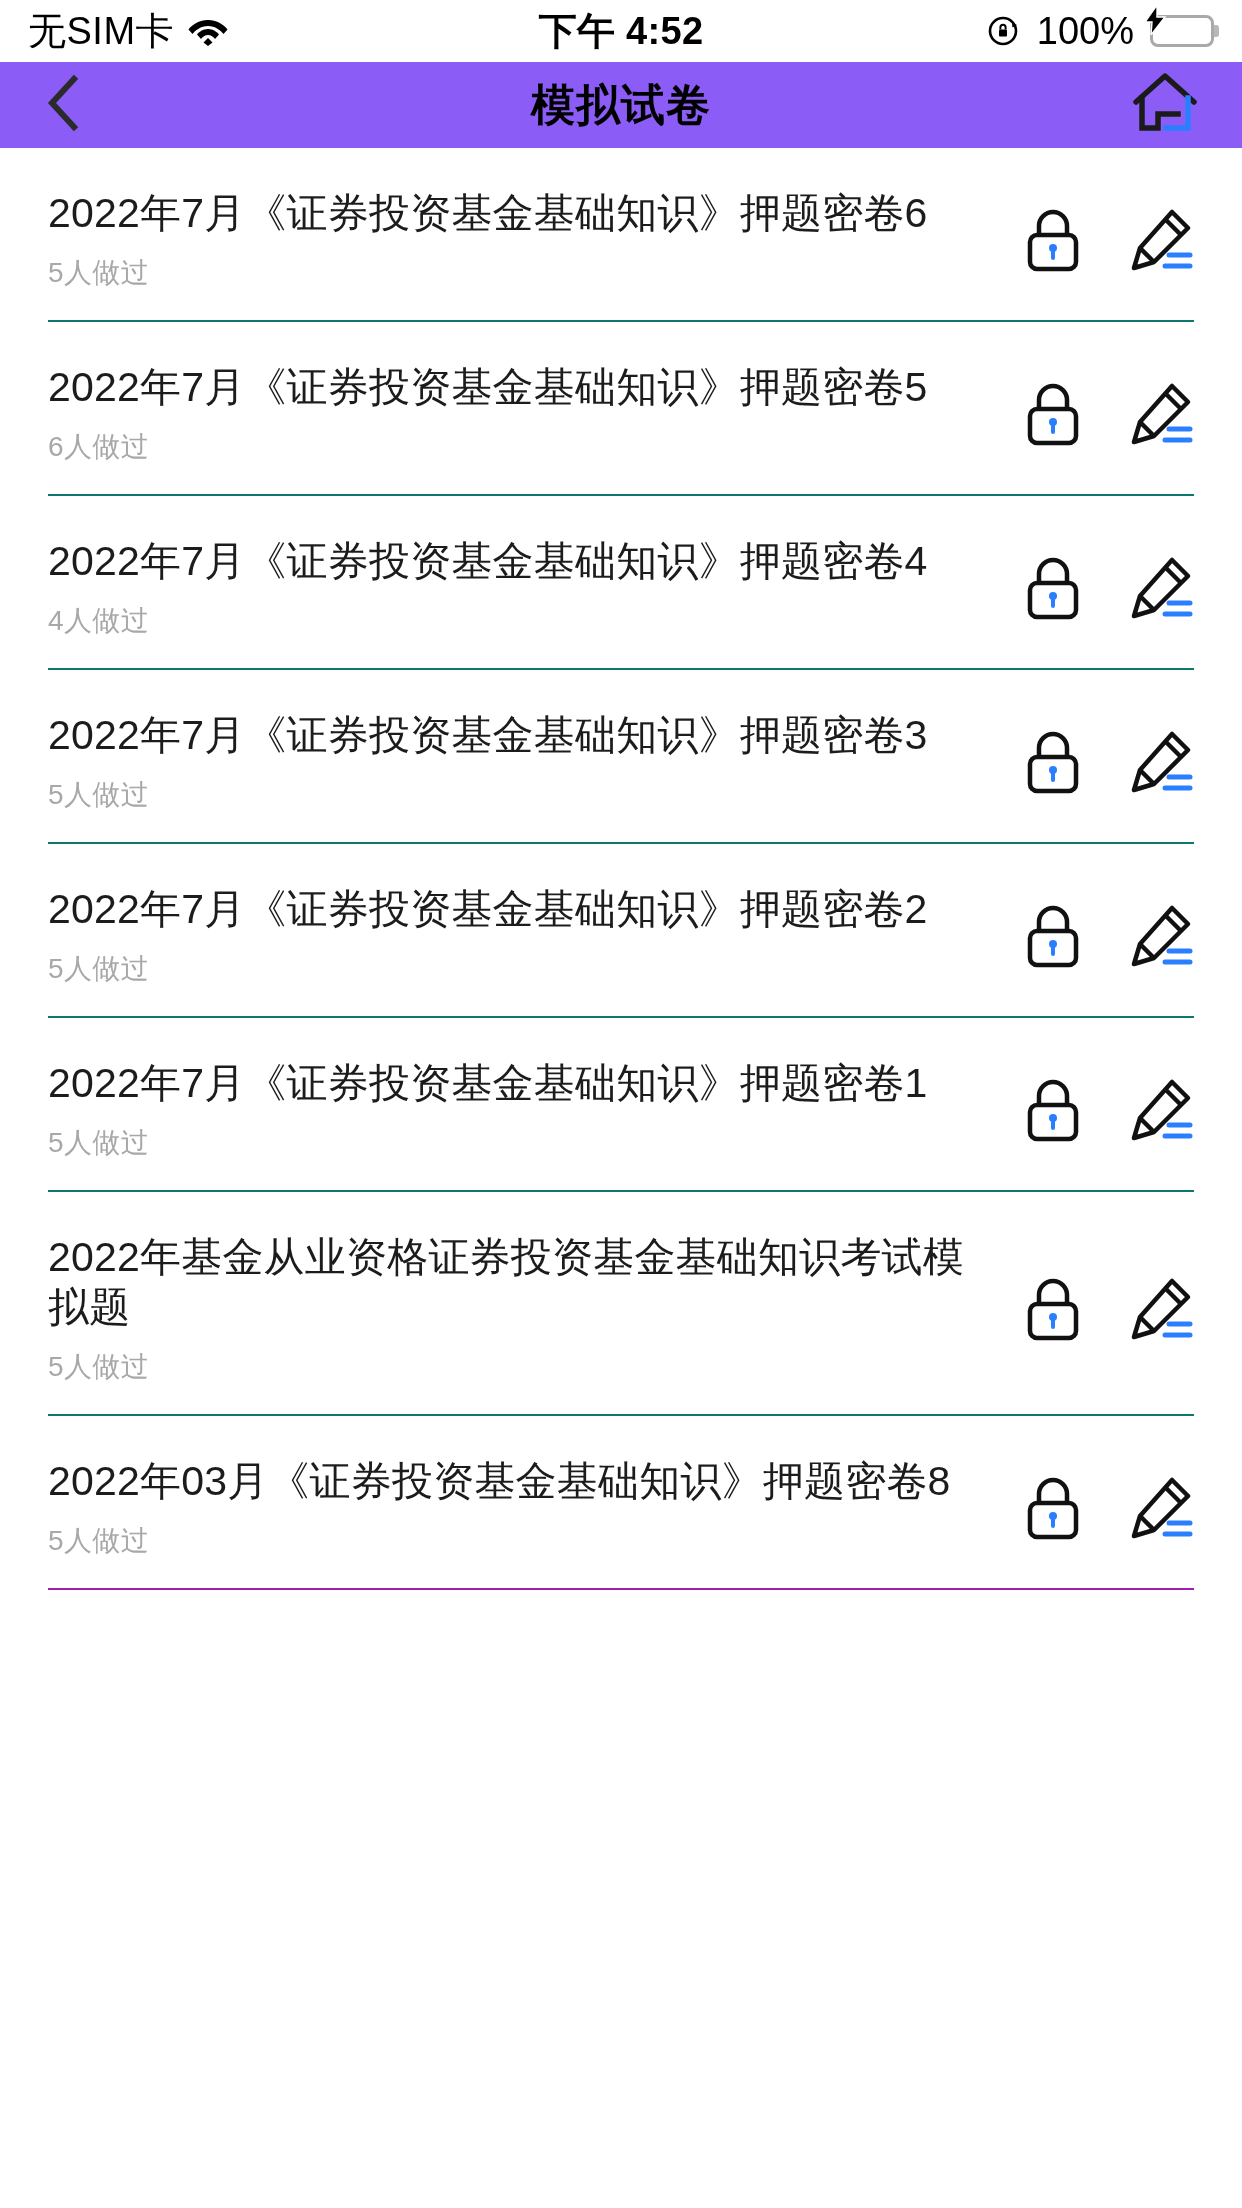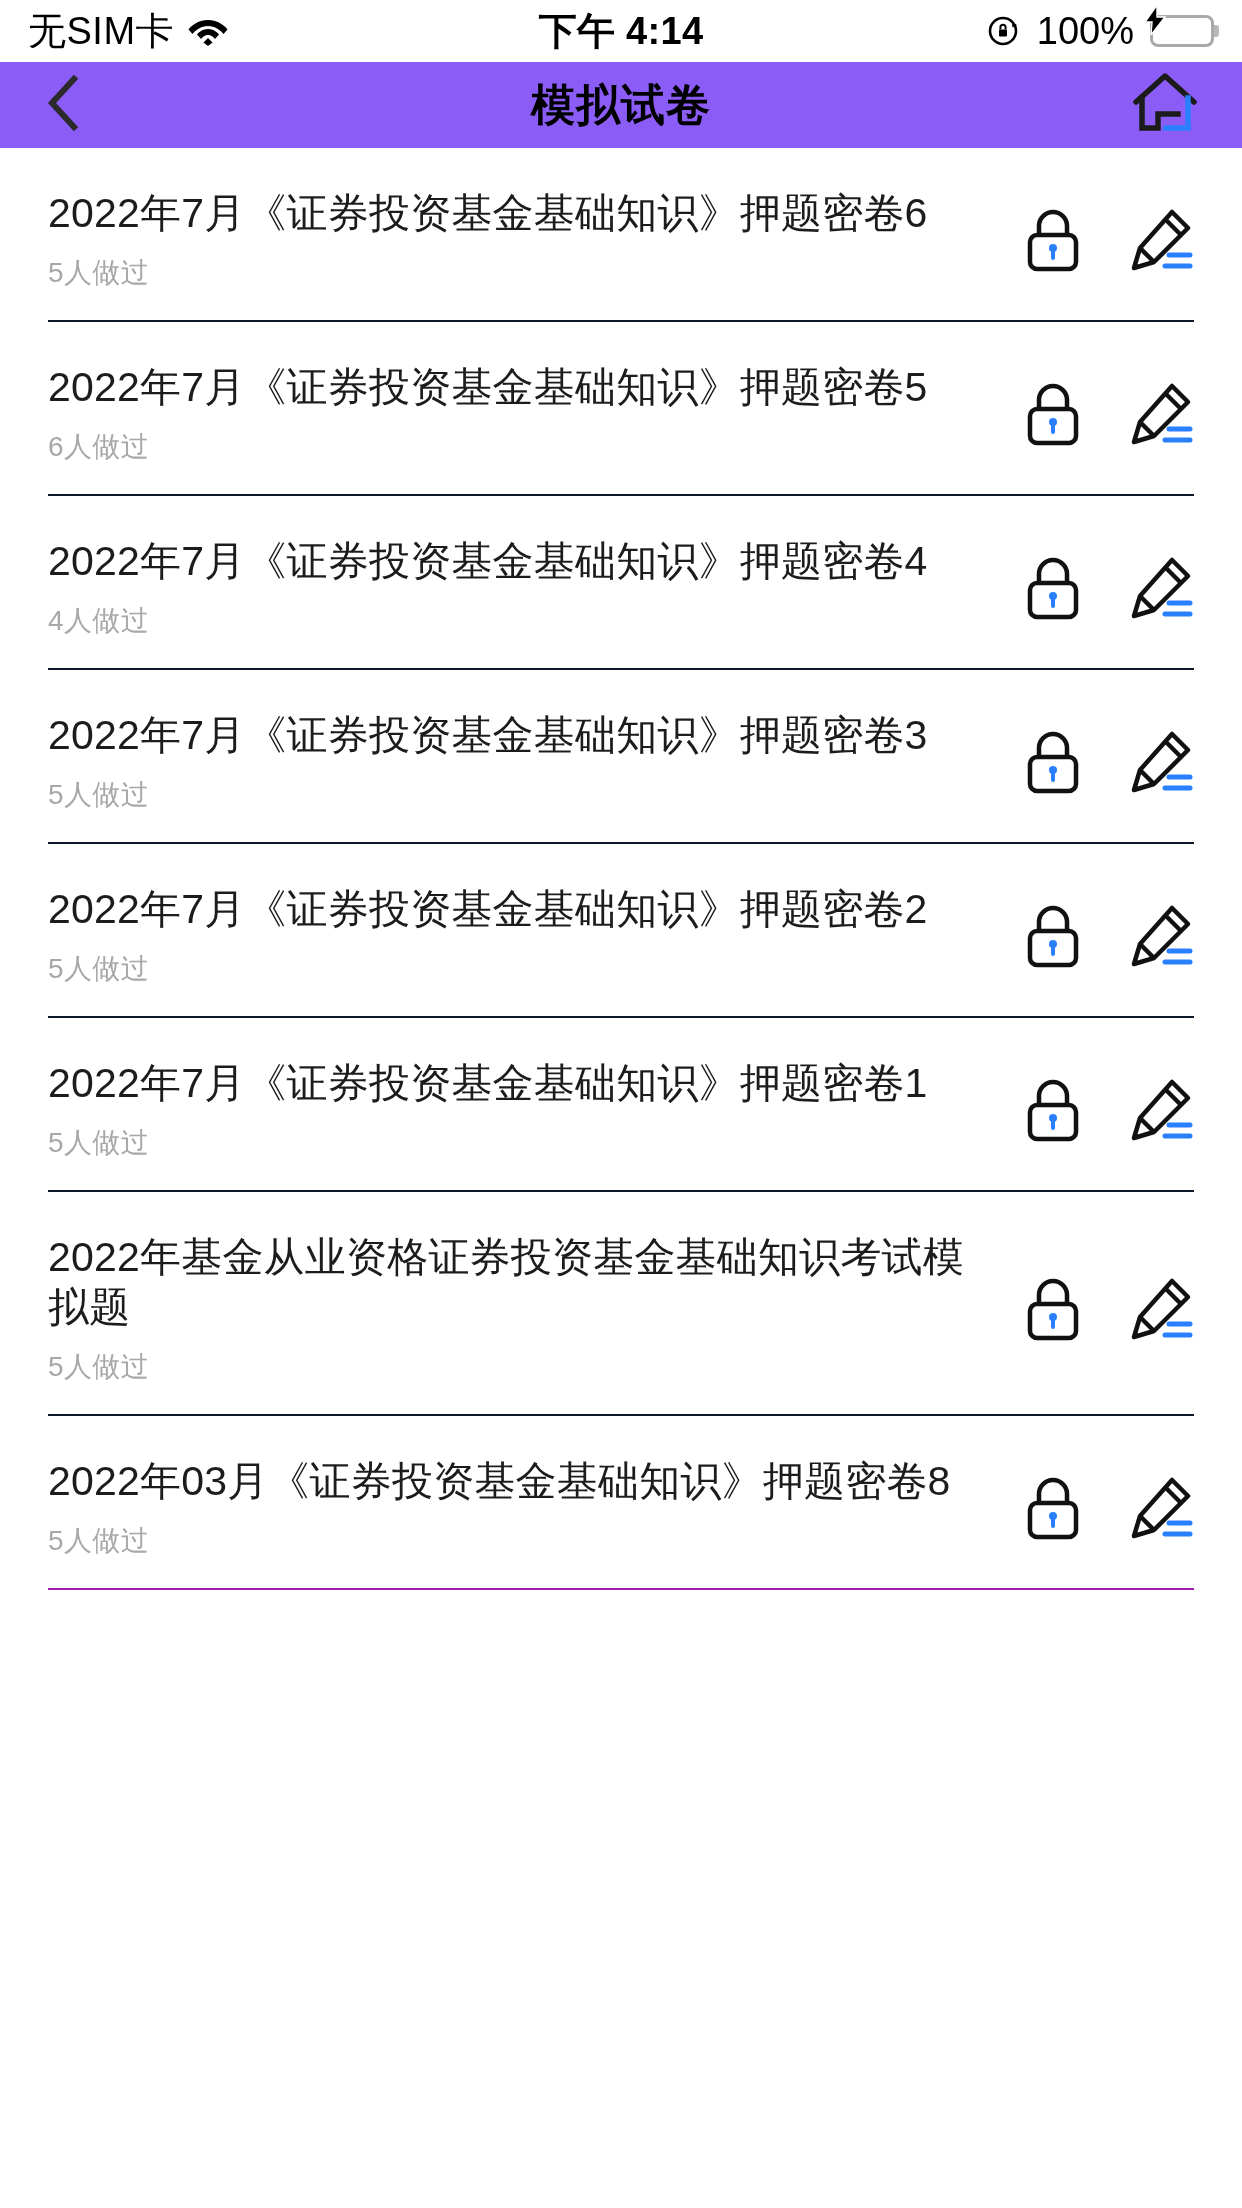--- a/index.html
+++ b/index.html
@@ -62,21 +62,21 @@
     display:flex; align-items:center; justify-content:center;
     pointer-events:none;
   }
   .nav-title { font-size:44px; font-weight:700; color:#000; letter-spacing:1px; }
   .nav-home { margin-left:auto; width:66px; height:62px; display:flex; align-items:center; justify-content:flex-end; cursor:pointer; }
 
   
   .paper-list { padding:0 48px; }
   .paper-row {
     display:flex; align-items:flex-start;
-    border-bottom:2px solid #0f172a;
+    border-bottom:2px solid #0f766e;
     padding:40px 0 28px 0;
     min-height:168px;
   }
   .paper-row:last-child { border-bottom:2px solid #a21caf; }
   .paper-main { flex:1; min-width:0; padding-right:30px; }
   .paper-title {
     font-size:41px; line-height:1.22; color:#1c1c1c;
     font-weight:400; letter-spacing:.2px;
     word-break:break-all;
   }
@@ -102,21 +102,21 @@
     <span>
       <svg class="wifi-icon" viewBox="0 0 40 30">
         <path d="M20 4 C10 4 3 10 0.5 13.5 L4.5 18 C7 14.5 13 10 20 10 C27 10 33 14.5 35.5 18 L39.5 13.5 C37 10 30 4 20 4 Z" fill="#000"></path>
         <path d="M20 13 C15 13 11 16 9 18.5 L13 23 C14.5 21 17 19 20 19 C23 19 25.5 21 27 23 L31 18.5 C29 16 25 13 20 13 Z" fill="#000"></path>
         <path d="M20 22 L15.5 26.5 L20 30 L24.5 26.5 Z" fill="#000"></path>
       </svg>
     </span>
   </div>
 
   <div class="sb-center">
-    <span class="sb-time">下午 4:14</span>
+    <span class="sb-time">下午 4:52</span>
   </div>
 
   <div class="sb-right">
     <span>
       <svg class="rot-lock-icon" viewBox="0 0 34 34">
         <circle cx="16" cy="17" r="13" fill="none" stroke="#000" stroke-width="2.6"></circle>
         <rect x="12" y="15.5" width="8" height="7" rx="1" fill="#000"></rect>
         <path d="M13.4 15.5 v-2.2 a2.6 2.6 0 0 1 5.2 0 v2.2" fill="none" stroke="#000" stroke-width="2"></path>
         <path d="M25 8.5 l5 2.4 l-4.6 2.6 z" fill="#000"></path>
       </svg>

